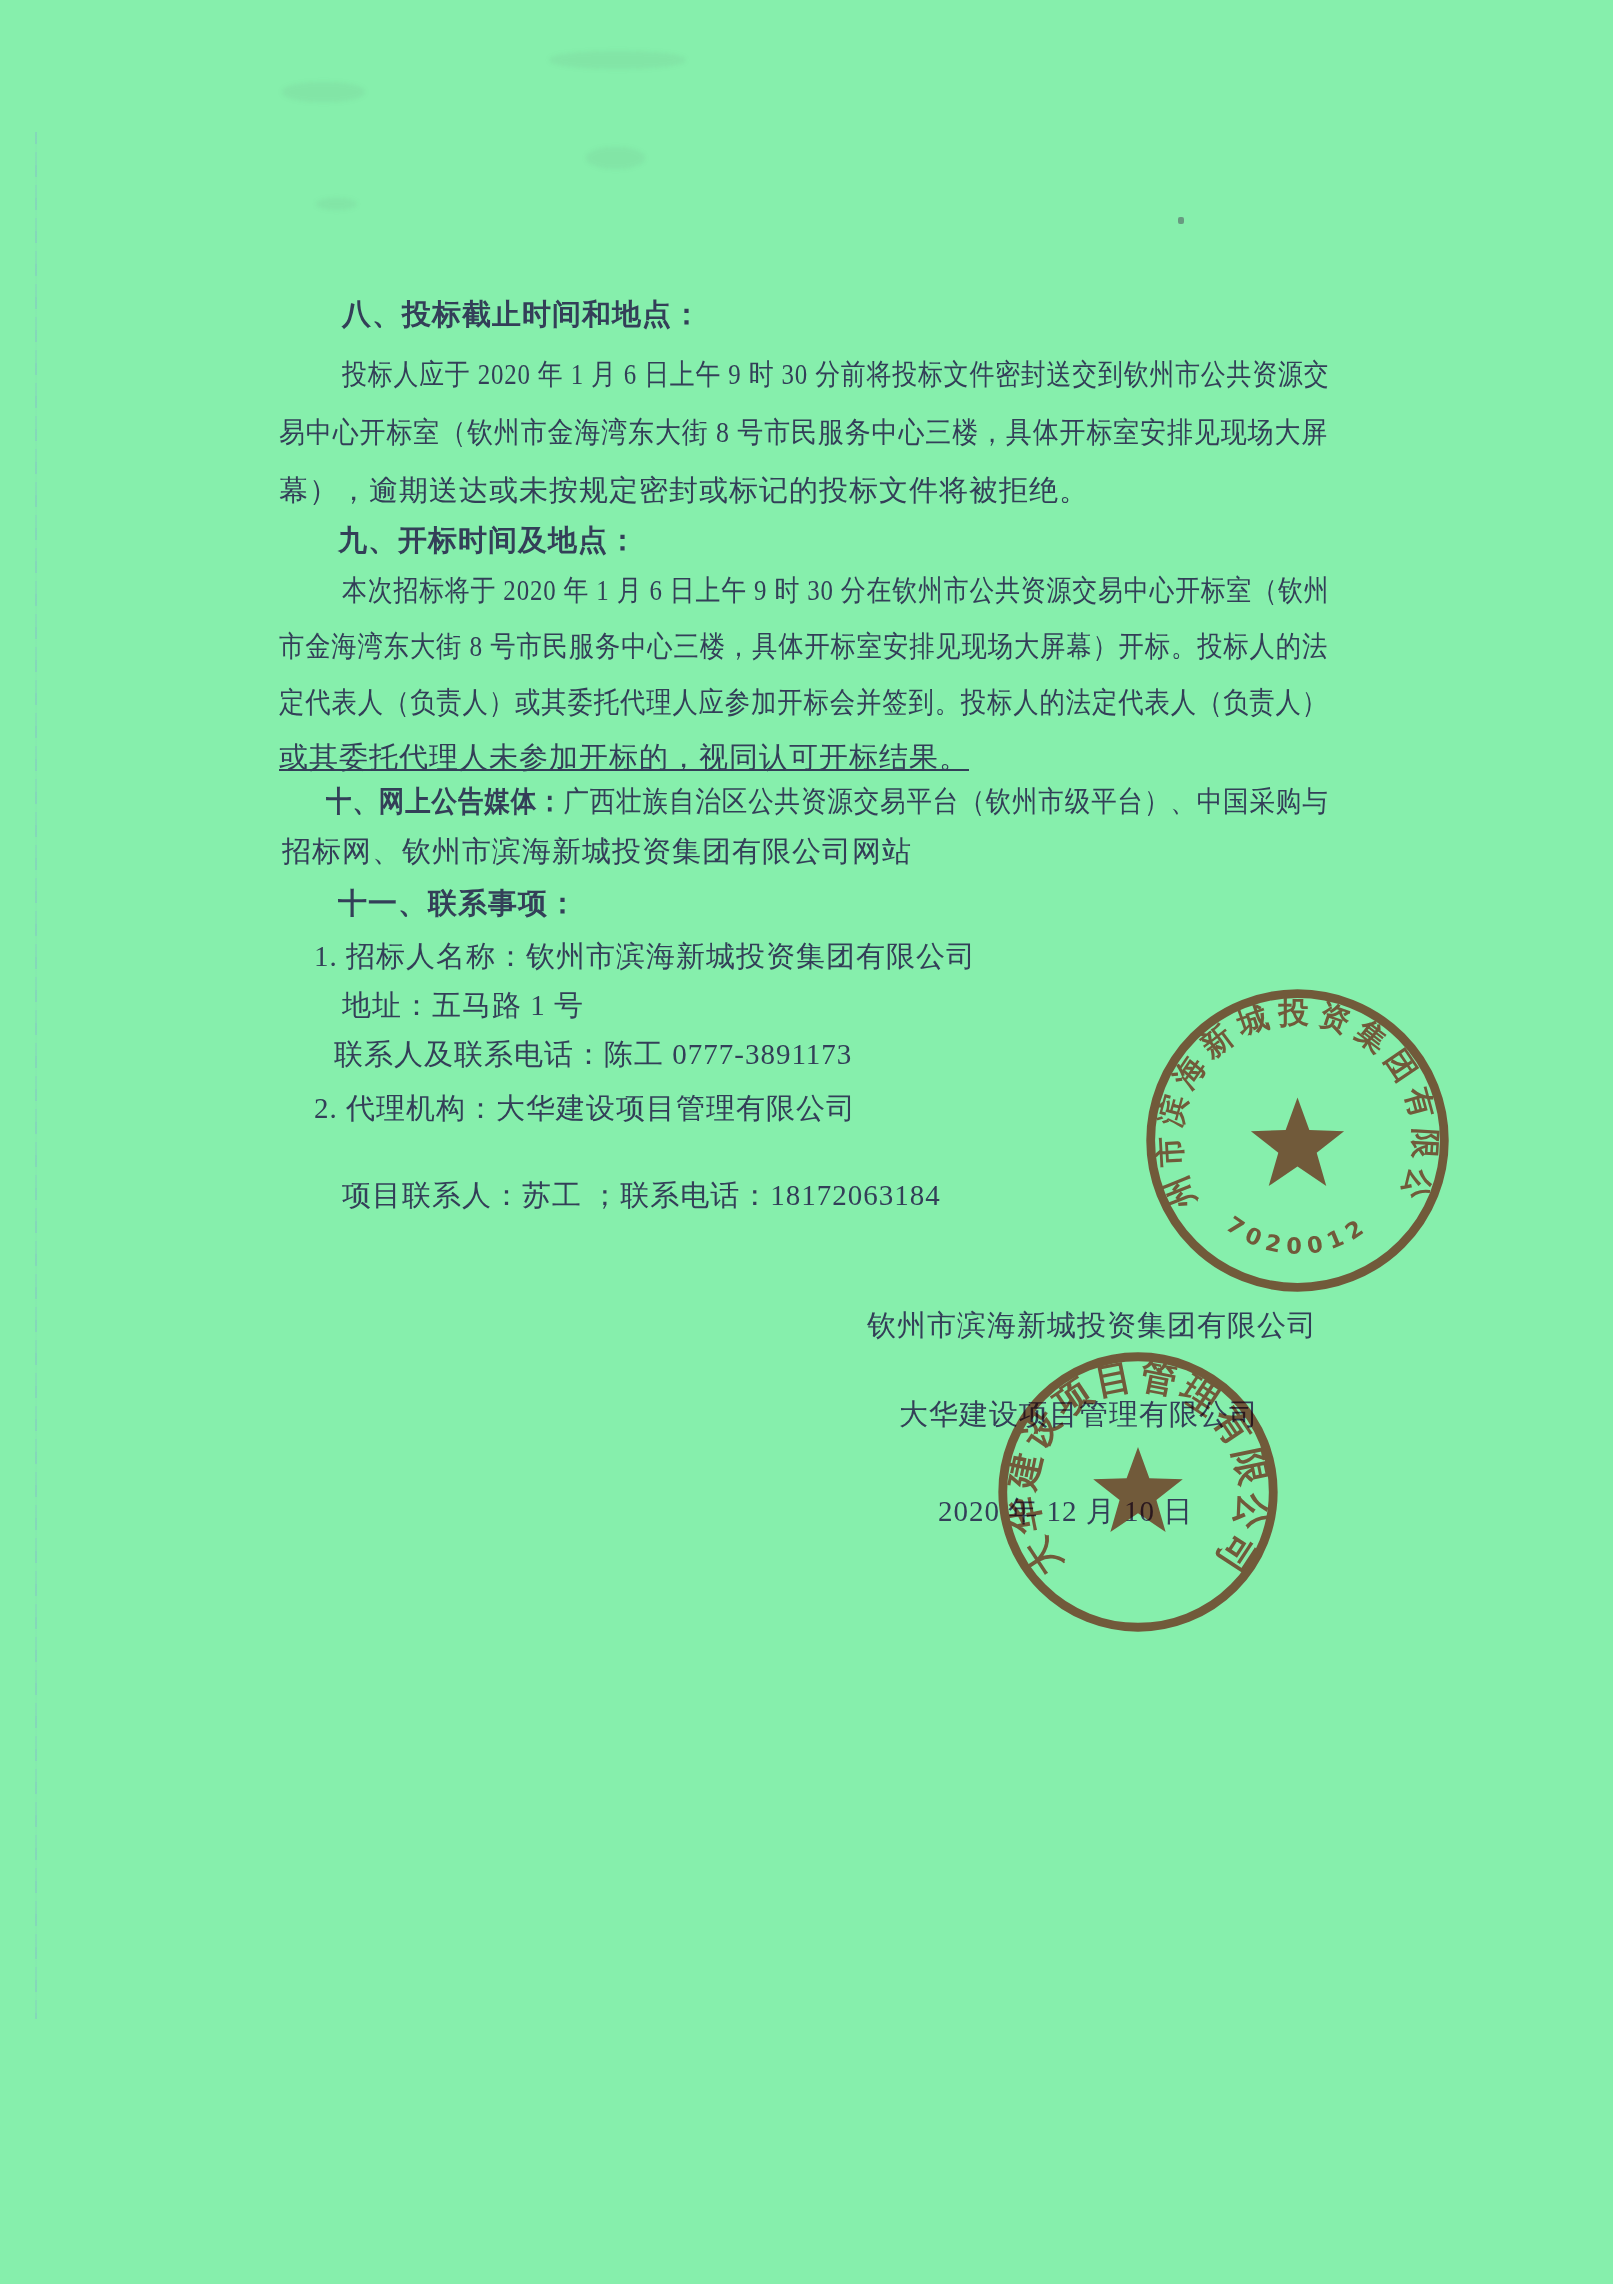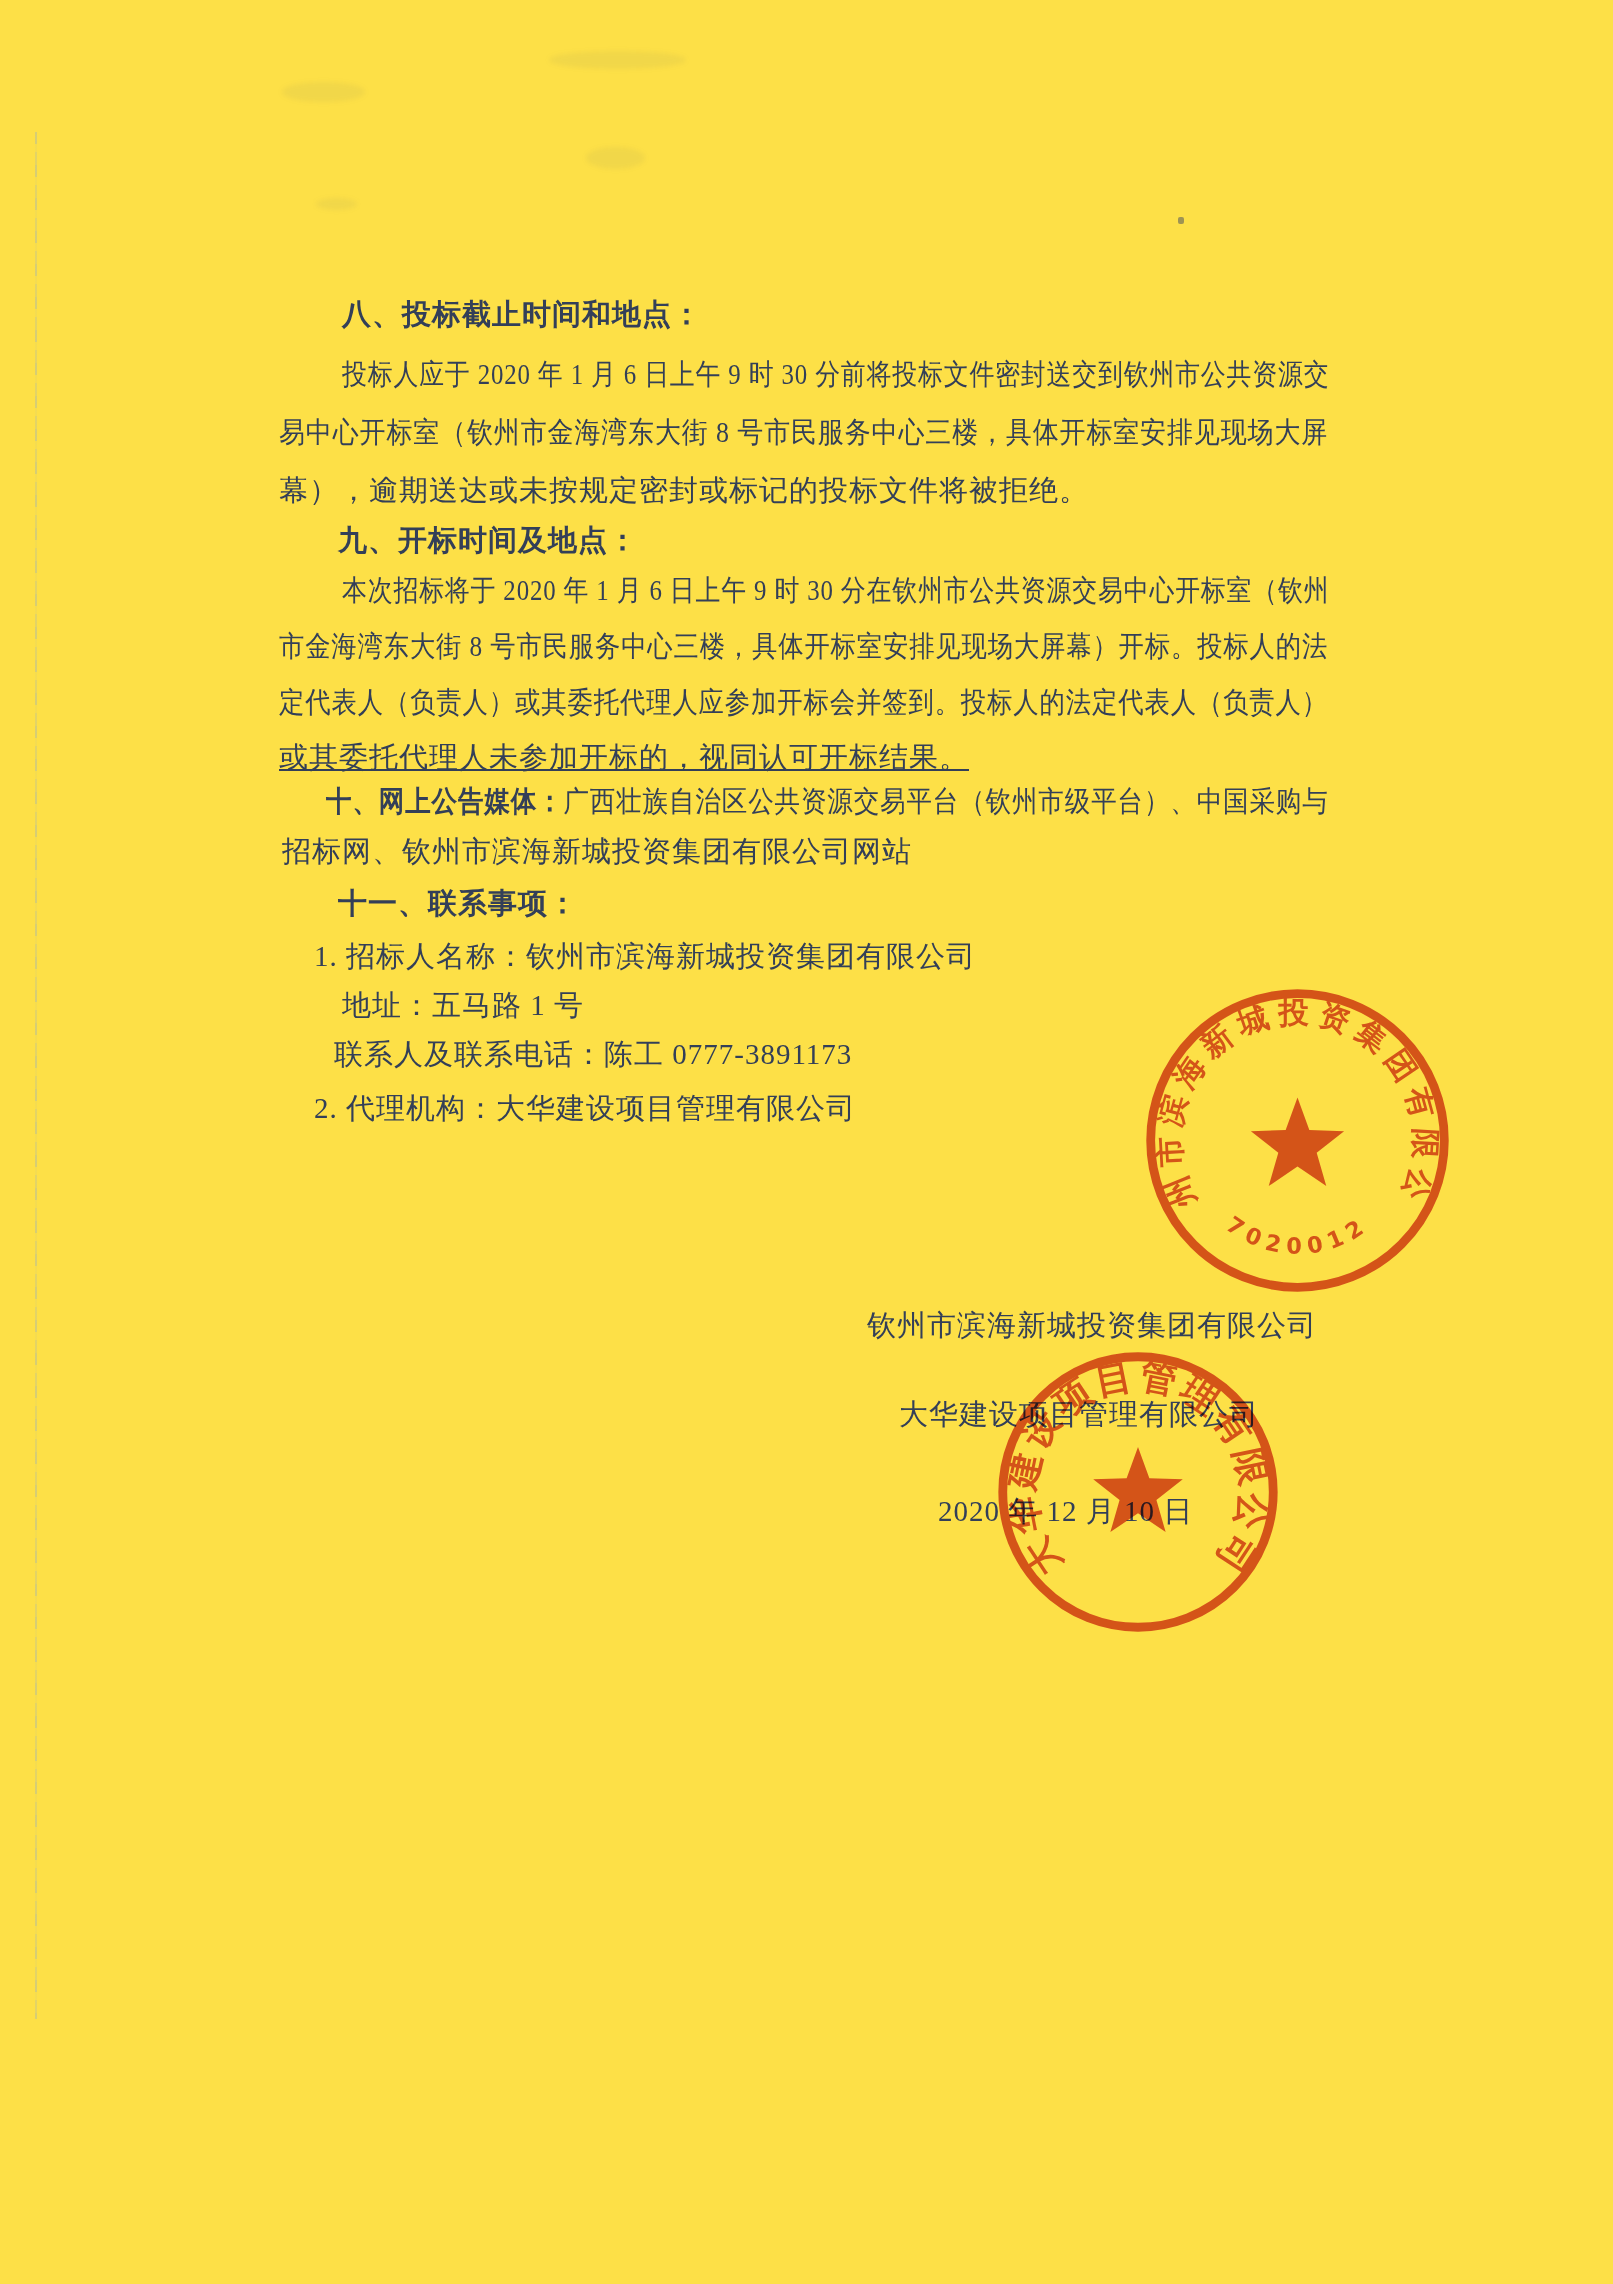--- a/index.html
+++ b/index.html
@@ -1,19 +1,19 @@
 <!DOCTYPE html>
 <html><head>
 <meta charset="utf-8">
 <style>
   html,body{margin:0;padding:0;background:#ffffff;}
   .page{
     position:relative;
     width:1613px;height:2285px;
-    background:#fde047;
+    background:#86efac;
     overflow:hidden;
     font-family:"Liberation Serif","DejaVu Serif",serif;
     color:#333f58;
   }
   .line{
     position:absolute;
     font-size:29px;
     line-height:41px;
     white-space:nowrap;
     letter-spacing:1px;
@@ -60,20 +60,21 @@
   <div class="line" style="left:279px;top:737px;text-decoration:underline;">或其委托代理人未参加开标的，视同认可开标结果。</div>
 
   <div class="line" style="left: 326px; top: 781px; transform: scaleX(0.879457);"><span class="bold">十、网上公告媒体：</span><span>广西壮族自治区公共资源交易平台（钦州市级平台）、中国采购与</span></div>
   <div class="line" style="left:282px;top:831px;">招标网、钦州市滨海新城投资集团有限公司网站</div>
 
   <div class="line bold" style="left:338px;top:883px;">十一、联系事项：</div>
   <div class="line" style="left:314px;top:936px;text-align:center;">1. 招标人名称：钦州市滨海新城投资集团有限公司</div>
   <div class="line" style="left:342px;top:985px;">地址：五马路 1 号</div>
   <div class="line" style="left:334px;top:1034px;">联系人及联系电话：陈工   0777-3891173</div>
   <div class="line" style="left:314px;top:1088px;text-align:center;">2. 代理机构：大华建设项目管理有限公司</div>
+  <div class="line" style="left:342px;top:1175px;">项目联系人：苏工 ；联系电话：18172063184</div>
 
   <div class="line" style="left:867px;top:1305px;">钦州市滨海新城投资集团有限公司</div>
   <div class="line" style="left:899px;top:1394px;">大华建设项目管理有限公司</div>
   <div class="line" style="left:938px;top:1484px;margin-top:7px;">2020 年 12 月 10 日</div>
 
   <svg class="stamp" style="left:1136px;top:979px;" width="323" height="323" viewBox="0 0 330 330">
     <defs>
       <path id="arc-ring-1" d="M 61.1 225 A 120 120 0 1 1 268.9 225" fill="none"></path>
       <path id="arc-code-1" d="M 95.2 257.7 A 116 116 0 0 0 234.8 257.7" fill="none"></path>
     </defs>

